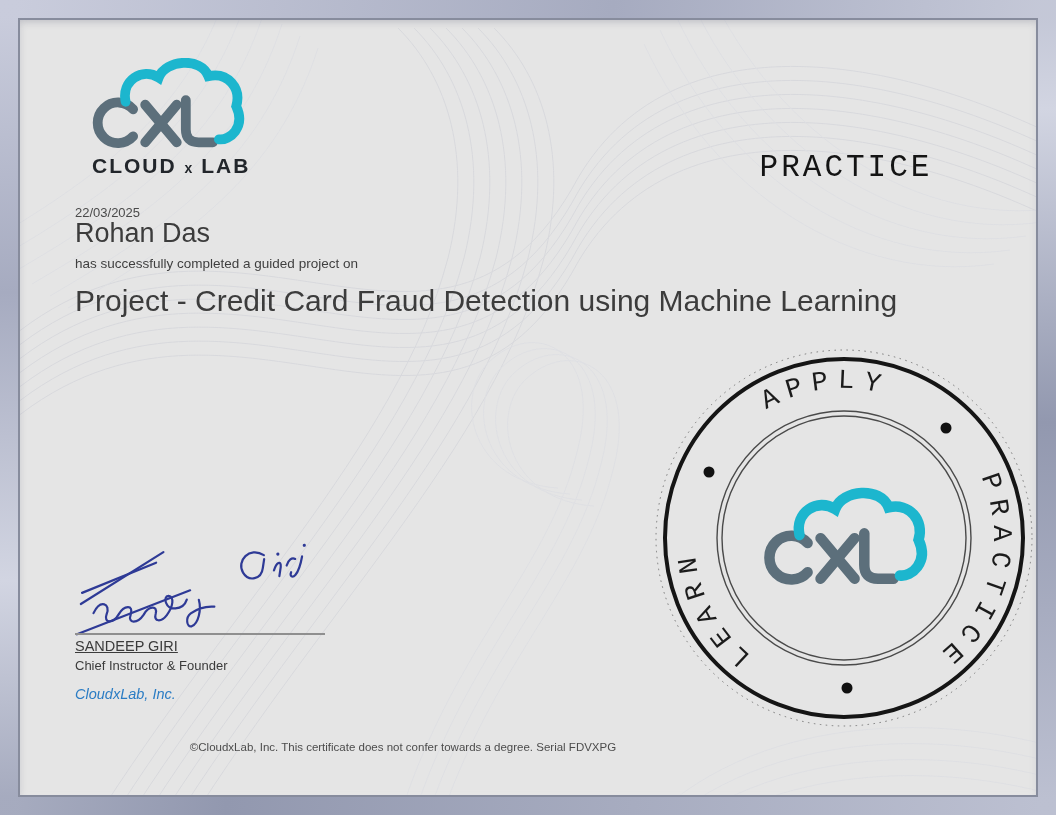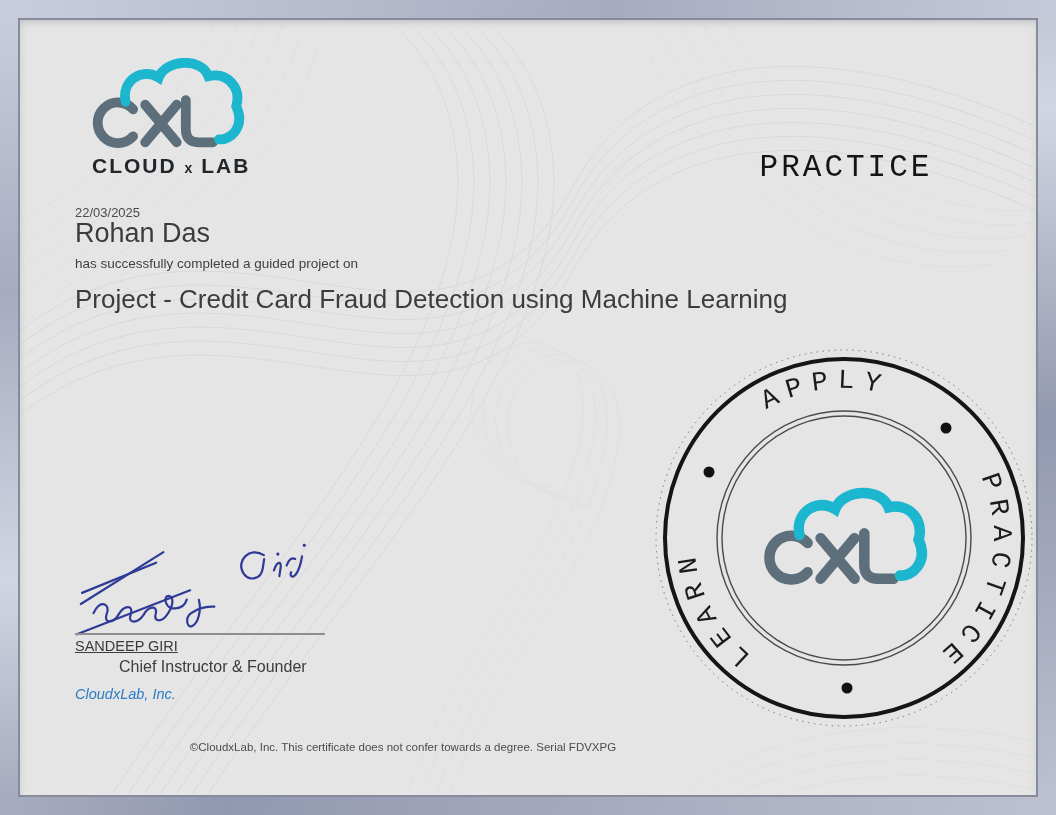--- a/index.html
+++ b/index.html
@@ -20,33 +20,33 @@
   .gl2 path, .gl2 use{stroke:#dedfe3;stroke-width:1;fill:none;}
 
   .logo{position:absolute;left:70px;top:40px;width:158px;height:98px;}
   .brand{position:absolute;left:74px;top:136px;font-weight:bold;font-size:21px;
     letter-spacing:2px;color:#22262b;white-space:nowrap;}
   .brand .xsm{font-size:14px;letter-spacing:1px;}
 
   .date{position:absolute;left:57px;top:157px;font-size:13px;color:#4a4a4a;margin-top:30px;}
   .recipient{position:absolute;left:57px;top:200px;font-size:27px;color:#3c3c3c;}
   .subtitle{position:absolute;left:57px;top:238px;font-size:13.5px;color:#3f3f3f;text-align:center;}
-  .course{position:absolute;left:57px;top:266px;font-size:26px;color:#3c3c3c;white-space:nowrap;}
+  .course{position:absolute;left:57px;top:266px;font-size:30px;color:#3c3c3c;white-space:nowrap;}
 
   .verified{position:absolute;left:682px;top:127px;width:292px;text-align:center;
     font-family:"Liberation Mono", monospace;font-size:31px;line-height:45px;
     letter-spacing:3px;color:#141414;white-space:nowrap;}
 
   .seal{position:absolute;left:636px;top:330px;width:380px;height:380px;}
   .seal-word{font-family:"Liberation Mono", monospace;font-size:27px;letter-spacing:9px;fill:#1b1b1b;}
 
   .signature{position:absolute;left:52px;top:520px;width:250px;height:100px;}
   .sig-line{position:absolute;left:57px;top:615px;width:250px;height:2px;background:#8f8f8f;}
   .sig-name{position:absolute;left:57px;top:620px;font-size:14.5px;color:#3b3b3b;text-decoration:underline;}
-  .sig-role{position:absolute;left:57px;top:640px;font-size:16px;color:#3b3b3b;margin-left:44px;}
+  .sig-role{position:absolute;left:57px;top:640px;font-size:13px;color:#3b3b3b;}
   .sig-company{position:absolute;left:57px;top:668px;font-size:14.5px;color:#2a7cc4;font-style:italic;}
 
   .footer{position:absolute;left:0;top:723px;width:770px;text-align:center;
     font-size:11.5px;color:#4c4c4c;}
 </style>
 </head>
 <body>
 
 <div class="cert">
 

